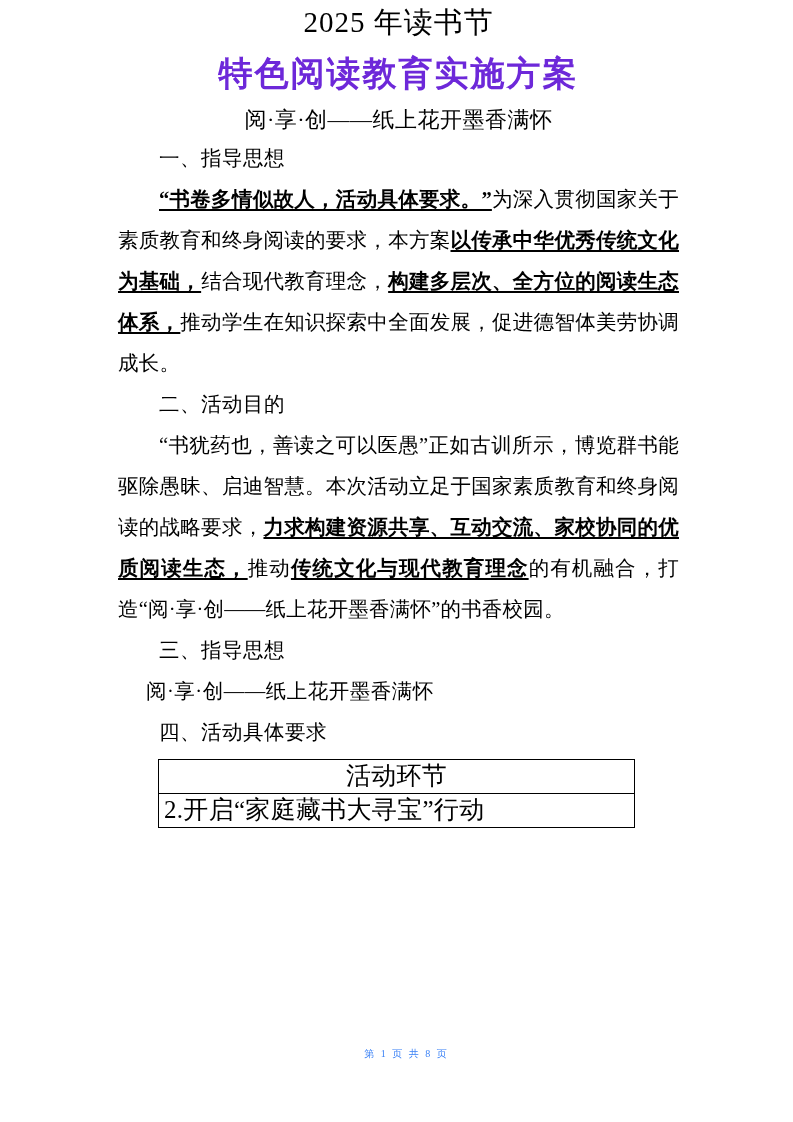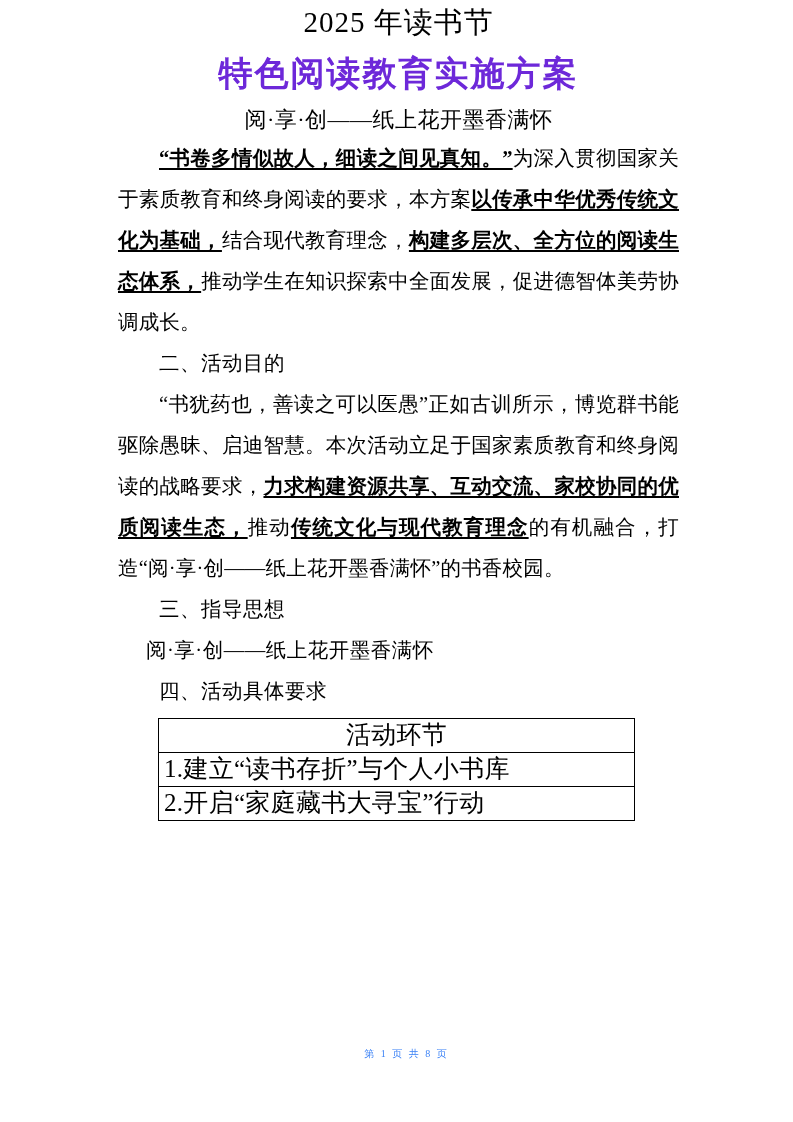--- a/index.html
+++ b/index.html
@@ -127,42 +127,40 @@
 
 <div class="page">
   <div class="content">
 
     <div class="title-main">2025 年读书节</div>
 
     <div class="title-red" style="color:#6d28d9;">特色阅读教育实施方案</div>
 
     <div class="title-sub">阅·享·创——纸上花开墨香满怀</div>
 
+    <div class="sec-head">一、指导思想</div>
 
-    <div class="para"><b class="em">“书卷多情似故人，细读之间见真知。”</b><span>为深入贯彻国家关于素质教育和终身阅读的要求，本方案</span><b class="em">以传承中华优秀传统文化为基础，</b><span>结合现代教育理念，</span><b class="em">构建多层次、全方位的阅读生态体系，</b><span>推动学生在知识探索中全面发展，促进德智体美劳协调成长。</span></div>
+    <div class="para"><b class="em">“书卷多情似故人，活动具体要求。”</b><span>为深入贯彻国家关于素质教育和终身阅读的要求，本方案</span><b class="em">以传承中华优秀传统文化为基础，</b><span>结合现代教育理念，</span><b class="em">构建多层次、全方位的阅读生态体系，</b><span>推动学生在知识探索中全面发展，促进德智体美劳协调成长。</span></div>
 
     <div class="sec-head">二、活动目的</div>
 
     <div class="para"><span>“书犹药也，善读之可以医愚”正如古训所示，博览群书能驱除愚昧、启迪智慧。本次活动立足于国家素质教育和终身阅读的战略要求，</span><b class="em">力求构建资源共享、互动交流、家校协同的优质阅读生态，</b><span>推动</span><b class="em">传统文化与现代教育理念</b><span>的有机融合，打造“阅·享·创——纸上花开墨香满怀”的书香校园。</span></div>
 
     <div class="sec-head">三、指导思想</div>
     <div class="theme-line">阅·享·创——纸上花开墨香满怀</div>
 
     <div class="sec-head">四、活动具体要求</div>
 
     <div class="tbl-wrap">
       <table class="act">
         <tbody>
           <tr>
             <td class="th">活动环节</td>
           </tr>
           <tr>
-            <td class="td">1.建立“读书存折”与个人小书库</td>
-          </tr>
-          <tr>
             <td class="td">2.开启“家庭藏书大寻宝”行动</td>
           </tr>
         </tbody>
       </table>
     </div>
 
   </div>
 
   <div class="footer">第 1 页 共 8 页</div>
 </div>

